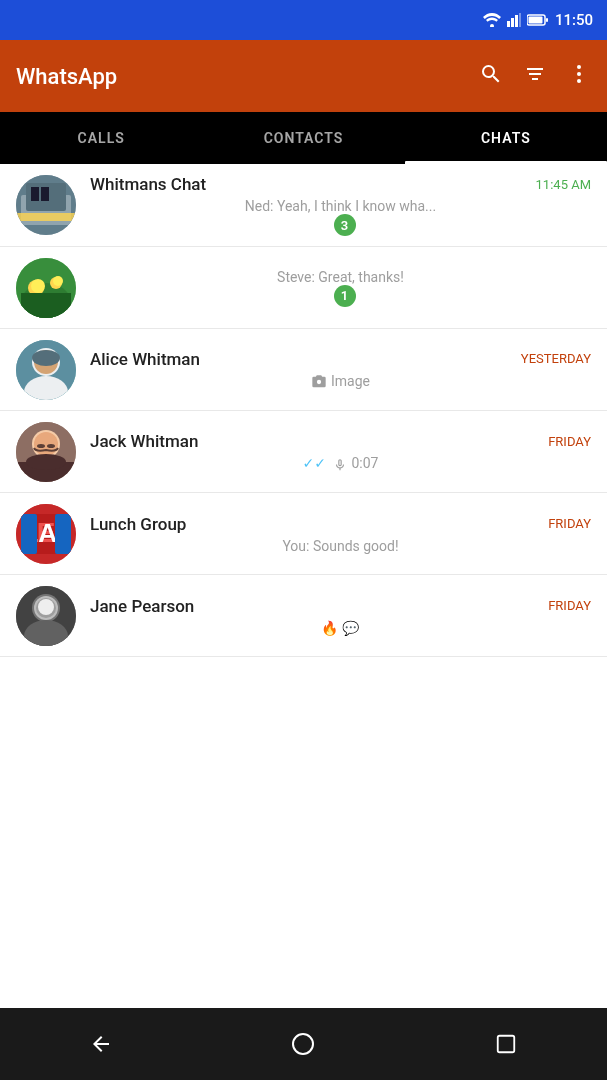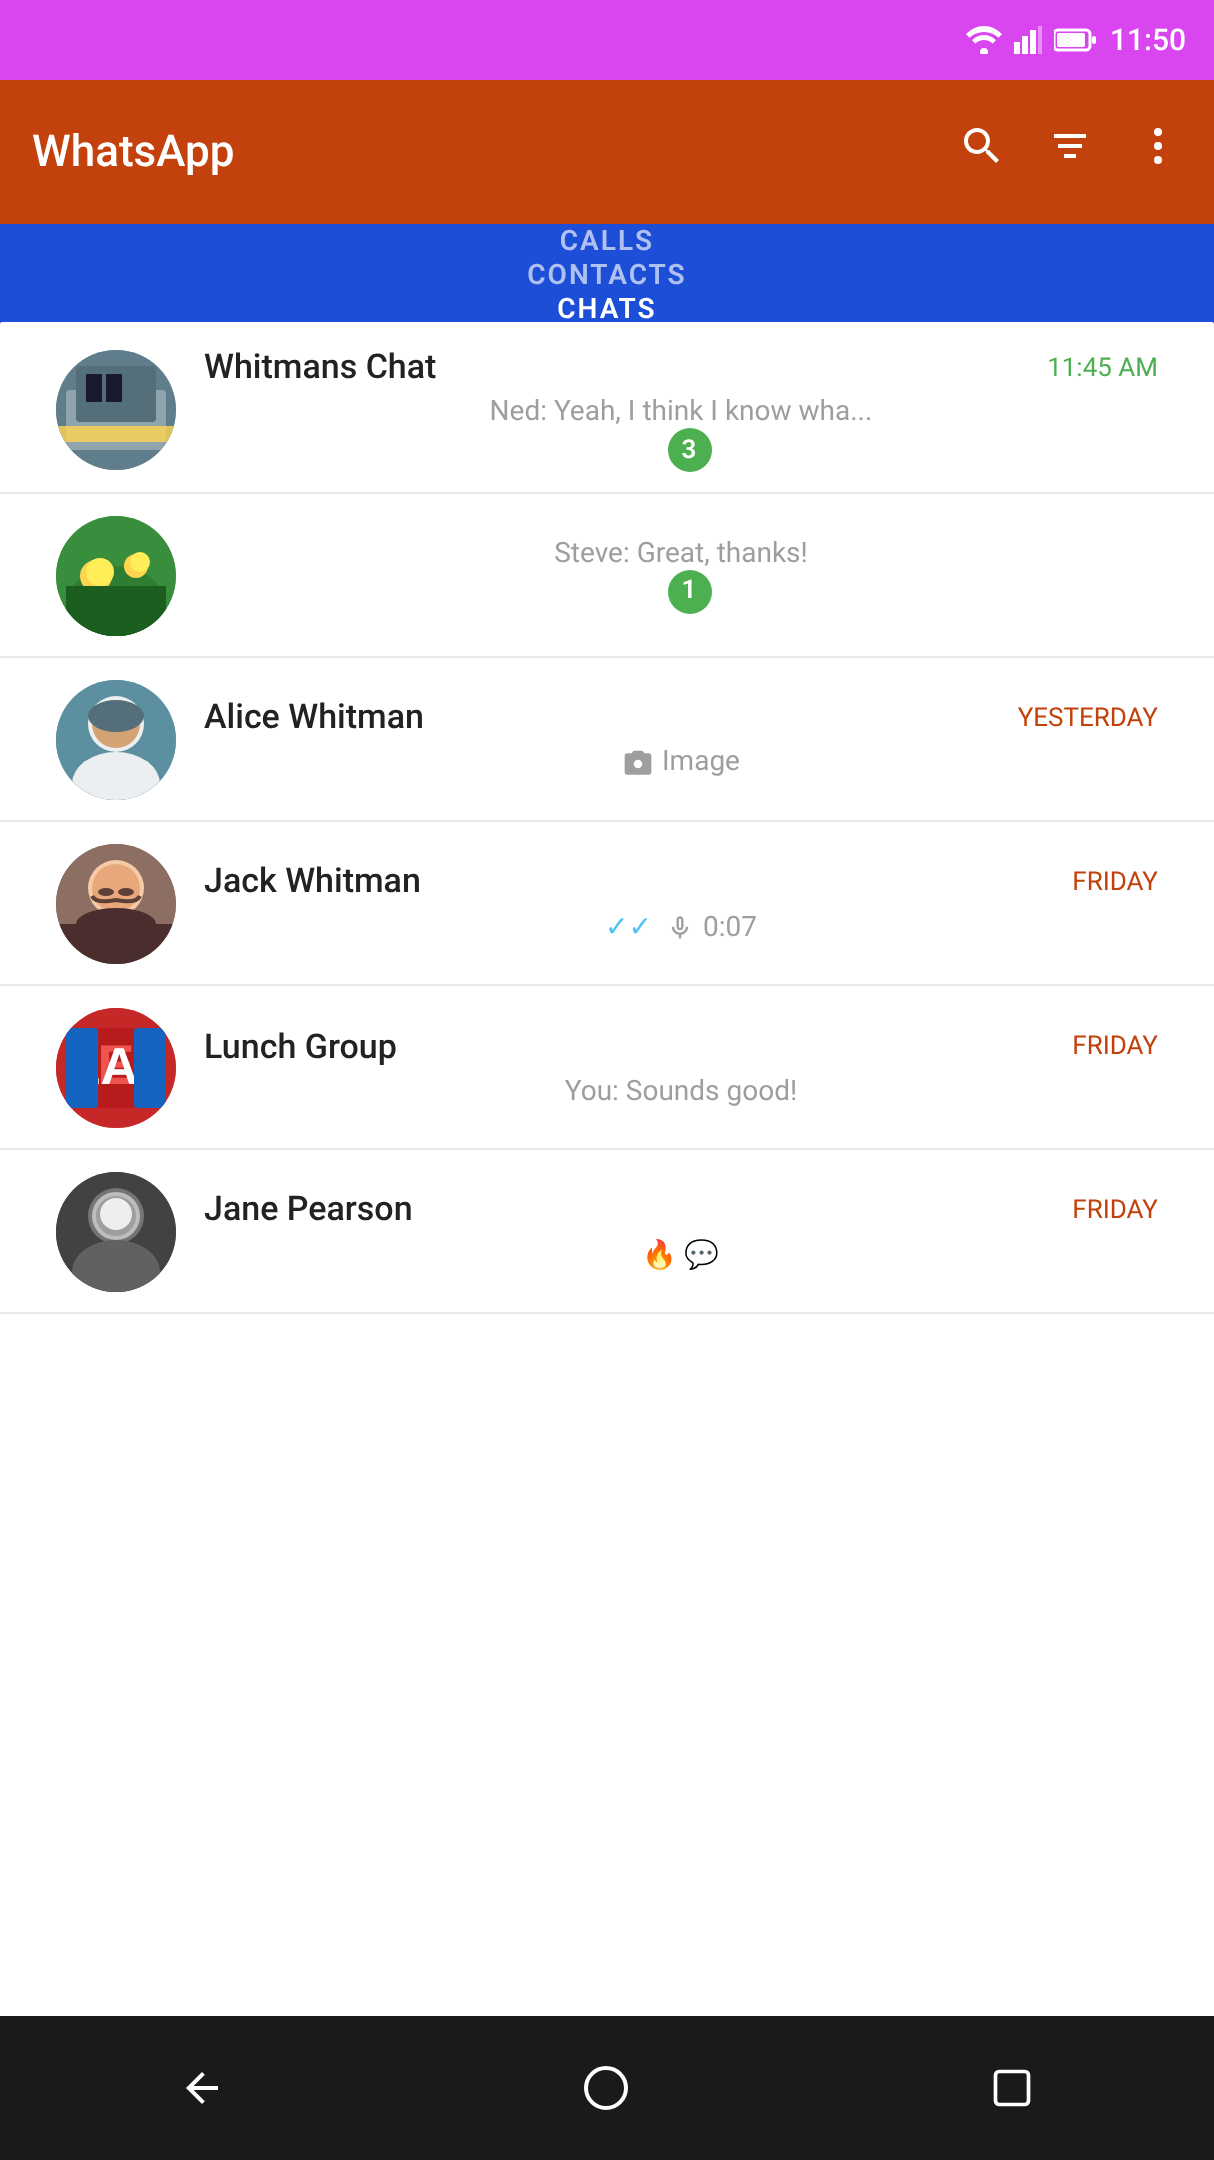--- a/index.html
+++ b/index.html
@@ -8,21 +8,21 @@
       height: 1080px;
       font-family: 'Roboto', Arial, sans-serif;
       background: #fff;
       overflow: hidden;
       display: flex;
       flex-direction: column;
     }
 
     
     .status-bar {
-      background: #d946ef;
+      background: #1d4ed8;
       height: 40px;
       display: flex;
       align-items: center;
       justify-content: flex-end;
       padding: 0 14px;
       gap: 8px;
     }
     .status-icons {
       display: flex;
       align-items: center;
@@ -55,24 +55,23 @@
       gap: 20px;
     }
     .header-icon {
       color: #fff;
       font-size: 22px;
       cursor: pointer;
     }
 
     
     .tabs {
-      background: #1d4ed8;
+      background: #000000;
       display: flex;
       height: 52px;
-      flex-direction: column;
     }
     .tab {
       flex: 1;
       display: flex;
       align-items: center;
       justify-content: center;
       color: rgba(255,255,255,0.65);
       font-size: 14px;
       font-weight: 600;
       letter-spacing: 1px;
@@ -96,21 +95,21 @@
     
     .chat-list {
       flex: 1;
       overflow-y: auto;
       background: #fff;
     }
 
     .chat-item {
       display: flex;
       align-items: center;
-      padding: 10px 28px;
+      padding: 10px 16px;
       min-height: 82px;
       border-bottom: 1px solid #e8e8e8;
       cursor: pointer;
       position: relative;
     }
 
     .avatar {
       width: 60px;
       height: 60px;
       border-radius: 50%;

